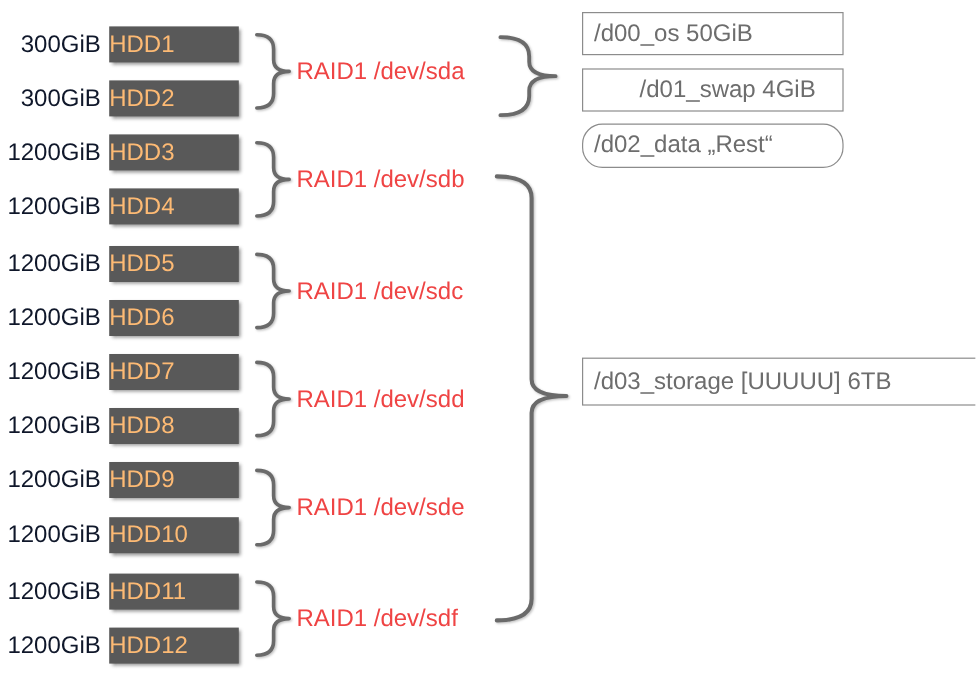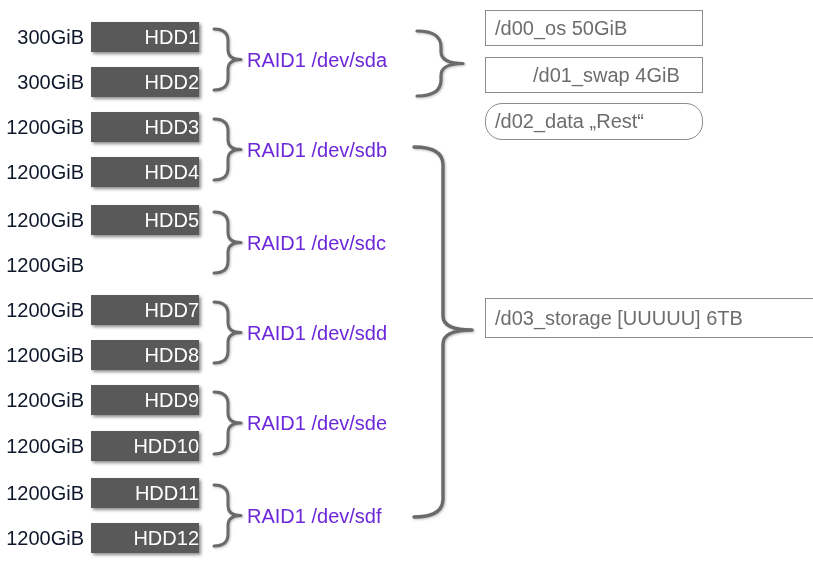--- a/index.html
+++ b/index.html
@@ -33,34 +33,34 @@
     font-size: 20px;
     color: #0f172a;
     white-space: nowrap;
   }
   .hdd {
     position: absolute;
     left: 91px;
     width: 108px;
     height: 30px;
     background: #595959;
-    color: #ffffff;
+    color: #fdba74;
     font-size: 20px;
     line-height: 30px;
-    text-align: right;
+    text-align: left;
     box-shadow: 2px 2px 3px rgba(0,0,0,0.45);
     white-space: nowrap;
   }
   .raid-label {
     position: absolute;
     left: 247px;
     height: 30px;
     line-height: 30px;
     font-size: 20px;
-    color: #6d28d9;
+    color: #ef4444;
     white-space: nowrap;
   }
   .volume-box {
     position: absolute;
     left: 485px;
     background: #ffffff;
     border: 1px solid #8c8c8c;
     box-sizing: border-box;
     display: flex;
     align-items: center;
@@ -101,20 +101,21 @@
   <div class="drive-row" style="top:157px">
     <div class="cap">1200GiB</div>
     <div class="hdd">HDD4</div>
   </div>
   <div class="drive-row" style="top:205px">
     <div class="cap">1200GiB</div>
     <div class="hdd">HDD5</div>
   </div>
   <div class="drive-row" style="top:250px">
     <div class="cap">1200GiB</div>
+    <div class="hdd">HDD6</div>
   </div>
   <div class="drive-row" style="top:295px">
     <div class="cap">1200GiB</div>
     <div class="hdd">HDD7</div>
   </div>
   <div class="drive-row" style="top:340px">
     <div class="cap">1200GiB</div>
     <div class="hdd">HDD8</div>
   </div>
   <div class="drive-row" style="top:385px">

